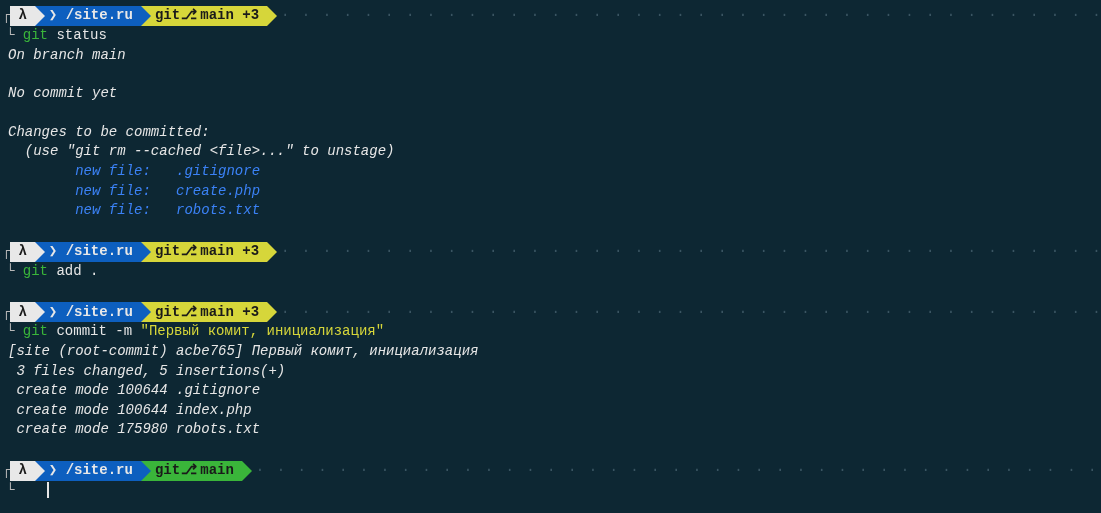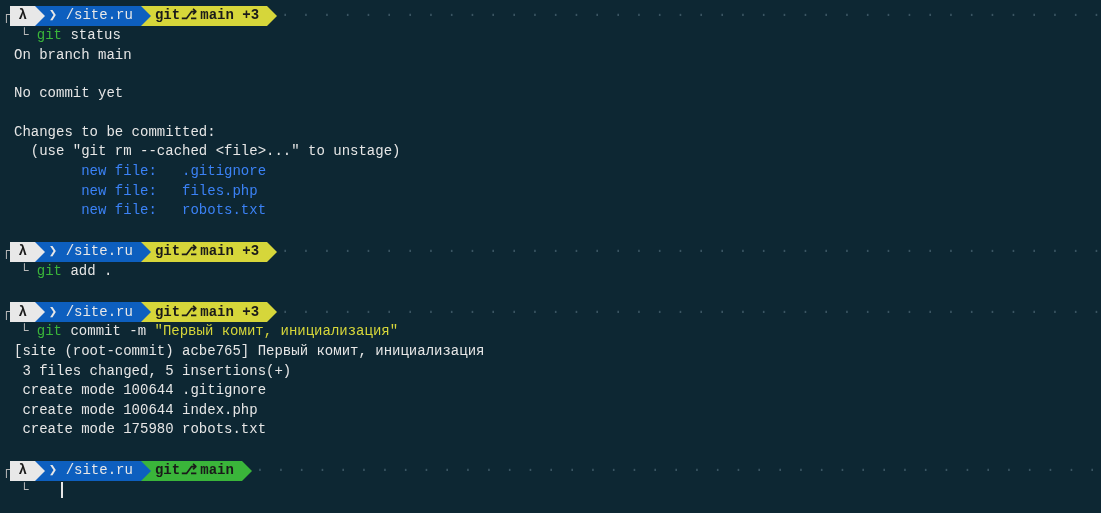--- a/index.html
+++ b/index.html
@@ -65,30 +65,30 @@
   .seg-green::after { border-left: 10px solid #3ab53a; }
   .dots {
     flex: 1;
     color: #3a5562;
     overflow: hidden;
     white-space: nowrap;
     letter-spacing: 2px;
     padding-left: 14px;
     padding-right: 6px;
   }
-  .cmd-line { padding-left: 18px; }
-  .out-line { padding-left: 14px; white-space: pre; }
+  .cmd-line { padding-left: 4px; }
+  .out-line { padding-left: 8px; white-space: pre; font-style: italic; }
   .cmd-git { color: #3ab53a; }
   .cmd-sub { color: #e6e6e6; }
   .cmd-flag { color: #e6e6e6; }
   .cmd-string { color: #d6d63a; }
   .out-green { color: #3b82f6; }
   .out-white { color: #e6e6e6; }
   .arrow { color: #e8e8e8; font-weight: bold; }
-  .path-bold { font-weight: normal; }
+  .path-bold { font-weight: bold; }
   .cursor {
     display:inline-block;
     width:2px;
     height:16px;
     background:#e6e6e6;
     vertical-align:middle;
     margin-left:24px;
   }
   .git-icon {
     display:inline-block;
@@ -128,21 +128,21 @@
   <span class="cmd-git">git</span>
   <span class="cmd-sub"> </span><span class="cmd-sub">status</span>
 </div>
 <div class="out-line out-white">On branch main</div>
 <div class="blank"></div>
 <div class="out-line out-white">No commit yet</div>
 <div class="blank"></div>
 <div class="out-line out-white">Changes to be committed:</div>
 <div class="out-line out-white">  (use "git rm --cached &lt;file&gt;..." to unstage)</div>
 <div class="out-line"><span class="out-green">        <span>new file:   </span><span>.gitignore</span></span></div>
-<div class="out-line"><span class="out-green">        <span>new file:   </span><span>files.php</span></span></div>
+<div class="out-line"><span class="out-green">        <span>new file:   </span><span>create.php</span></span></div>
 <div class="out-line"><span class="out-green">        <span>new file:   </span><span>robots.txt</span></span></div>
 <div class="blank"></div>
 
 <div class="prompt-line">
   <span class="bracket">┌</span>
   <span class="seg seg-white">
     <span>λ</span>
   </span>
   <span class="seg seg-blue">
     <span class="arrow">❯</span>&nbsp;

